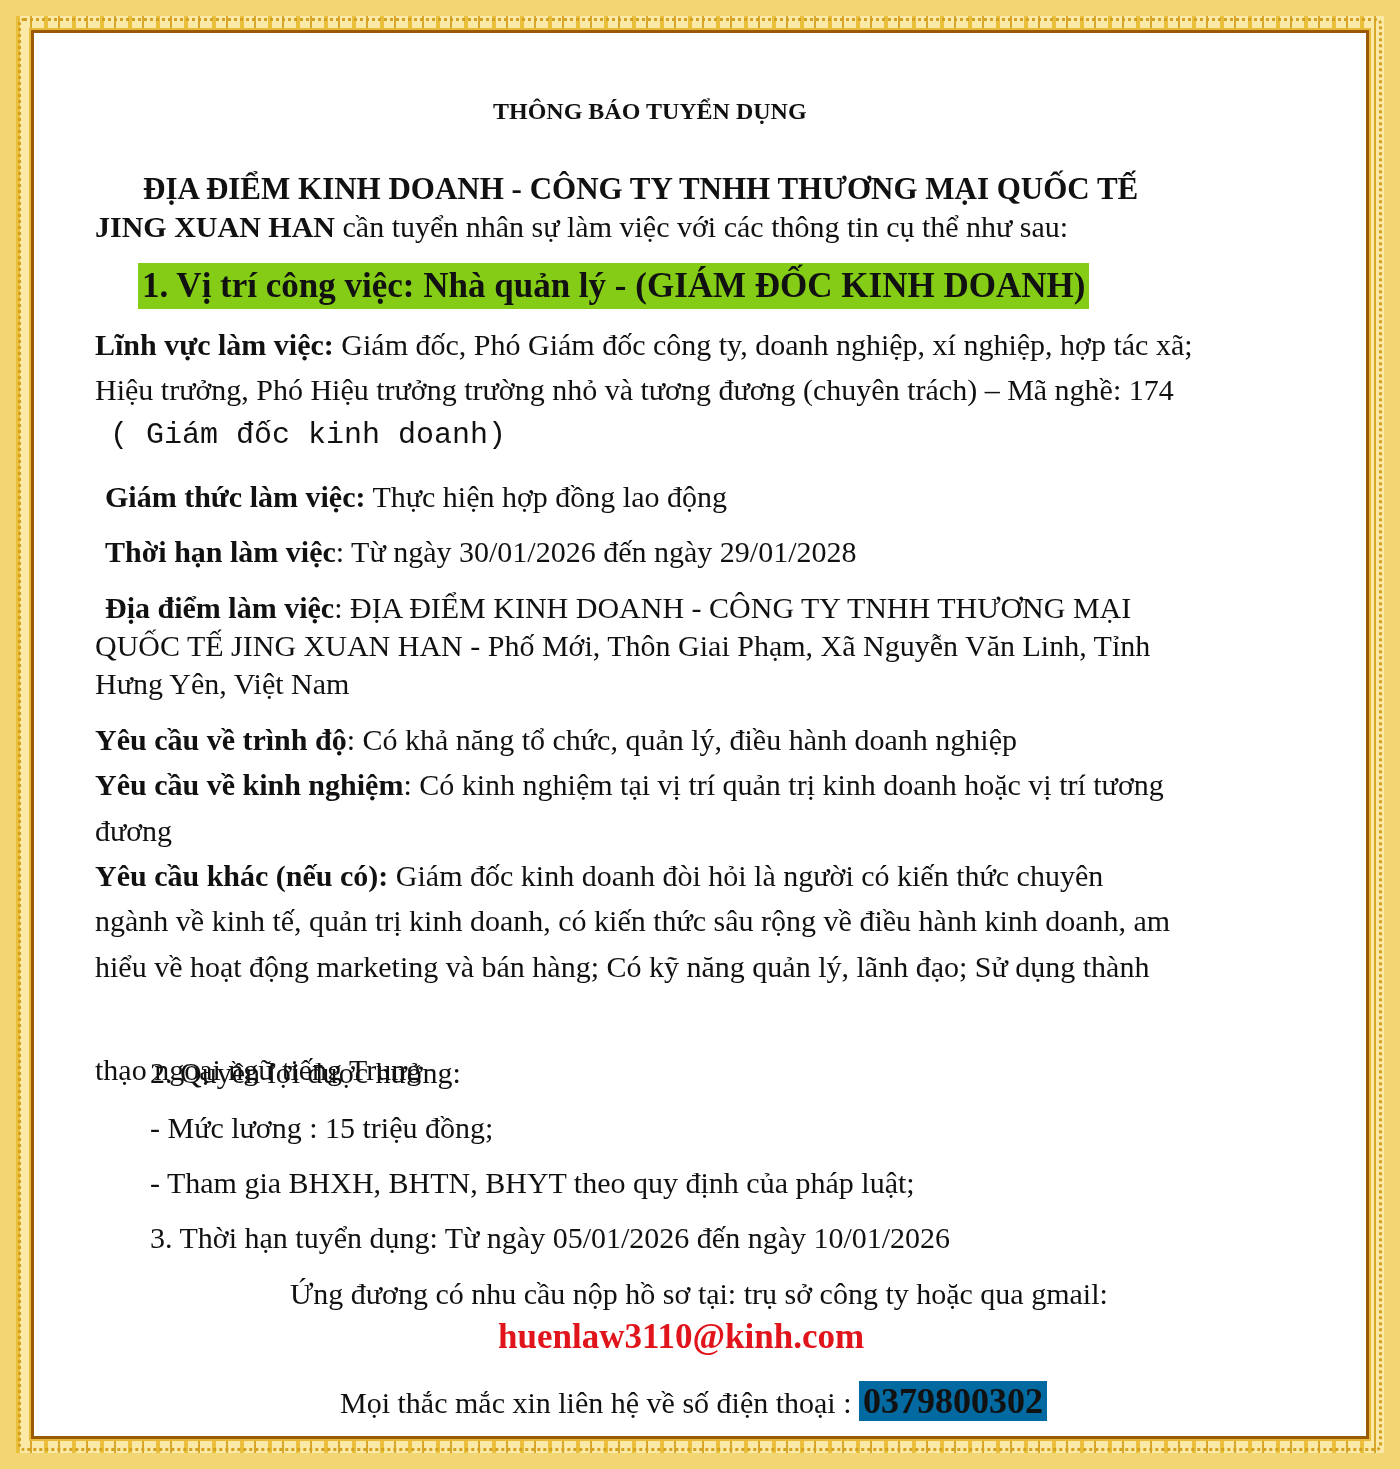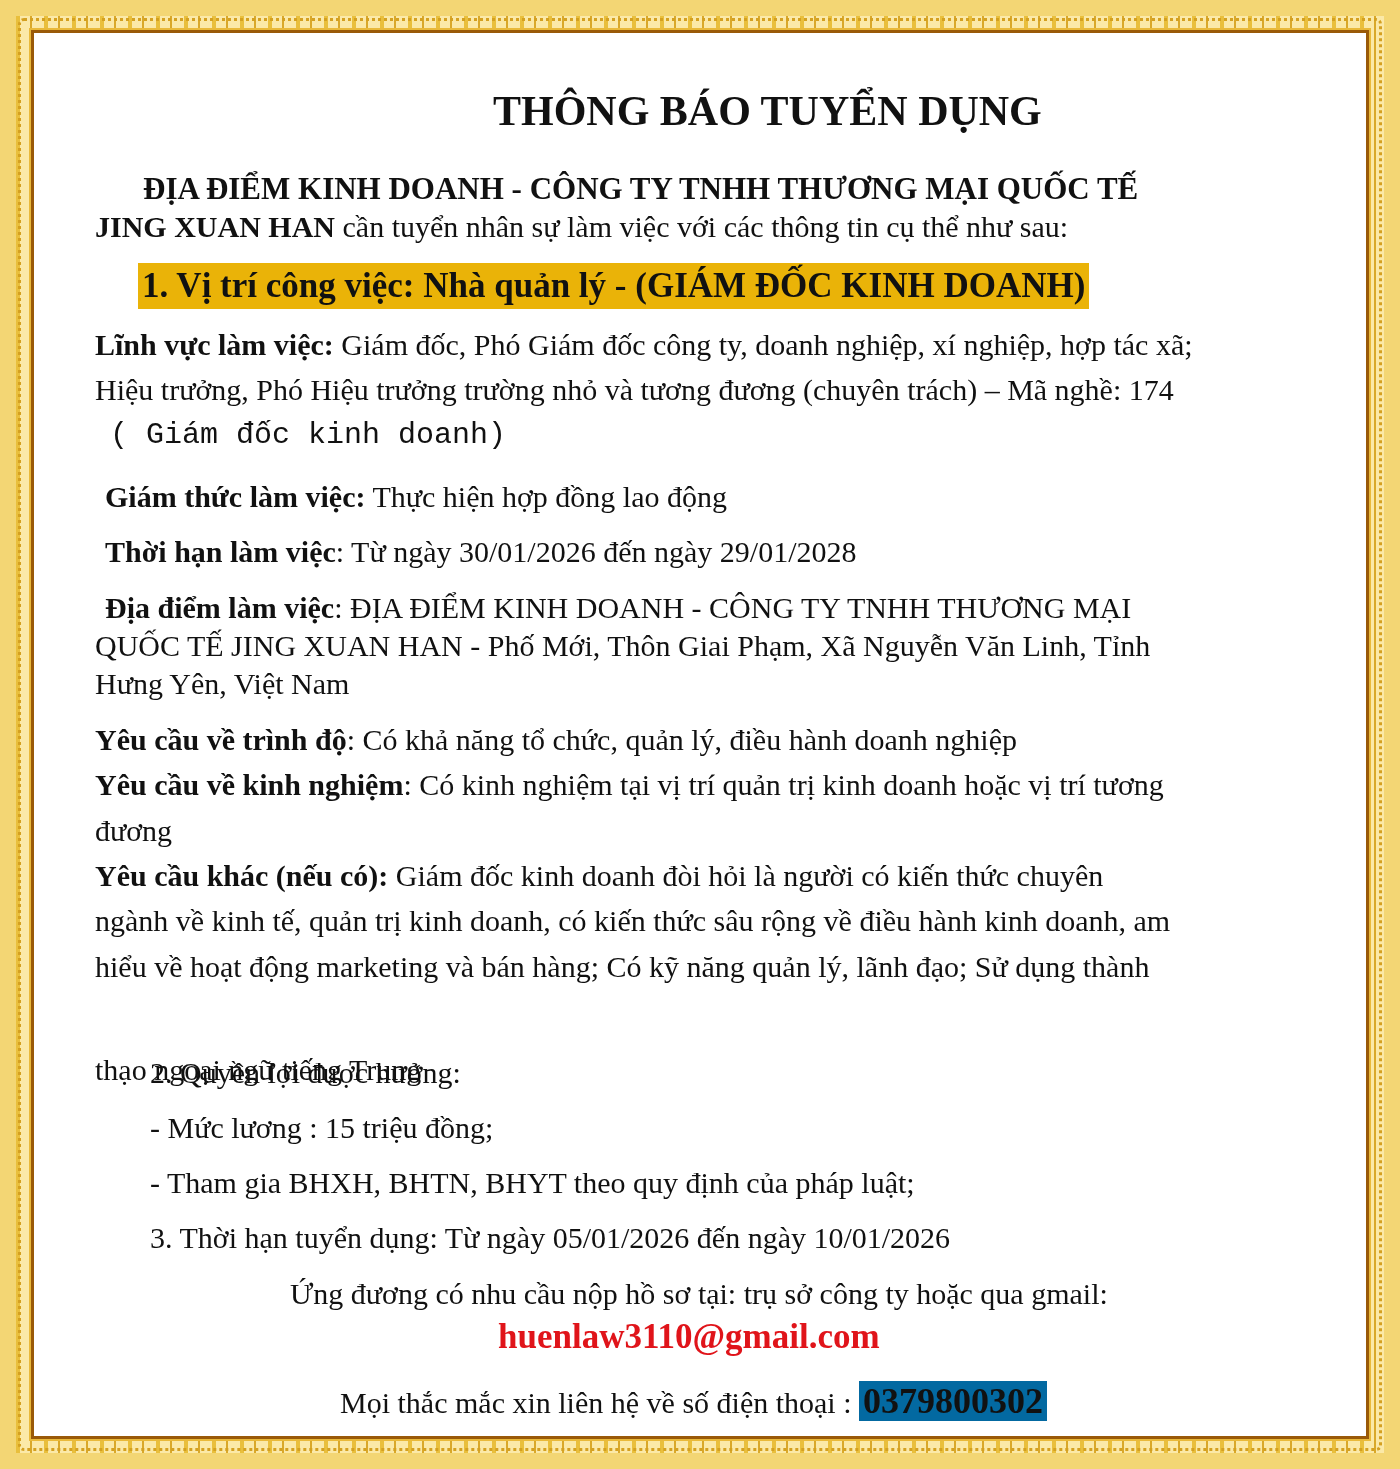--- a/index.html
+++ b/index.html
@@ -15,24 +15,24 @@
       border: 3px dotted #d4a020; border-radius: 6px;
     }
     .frame-inner-line {
       position: absolute; left: 15px; top: 14px; right: 15px; bottom: 14px;
       border: 3px solid #9a5a08; background: #ffffff;
       box-shadow: 0 0 0 2px #e9b93a;
     }
     .page { position: absolute; left: 18px; top: 17px; width: 1364px; height: 1435px; }
     .p { position: absolute; font-size: 30px; line-height: 44px; white-space: nowrap; }
     .b { font-weight: bold; }
-    .title { left: 475px; top: 72px; font-size: 42px; font-weight: bold; }
+    .title { left: 475px; top: 72px; font-size: 24px; font-weight: bold; }
     .company-line1 { left: 125px; top: 150px; font-size: 31px; font-weight: bold; }
     .company-line2 { left: 77px; top: 188px; }
-    .position { left: 120px; top: 246px; font-size: 35px; font-weight: bold; background: #eab308; padding: 0 4px; line-height: 46px; }
+    .position { left: 120px; top: 246px; font-size: 35px; font-weight: bold; background: #84cc16; padding: 0 4px; line-height: 46px; }
     .tight { line-height: 40px; }
     .highlight { background: #0369a1; font-weight: bold; font-size: 36px; padding: 0 4px; }
     .email { color: #e0141a; font-weight: bold; font-size: 35px; }
   </style>
 </head>
 <body>
 
 <div class="frame-outer">
   <div class="frame-scallop"></div>
   <div class="frame-inner-line"></div>
@@ -86,19 +86,19 @@
   <div class="p" style="left:77px; top:1031px;">thạo ngoại ngữ tiếng Trung</div>
 
   <div class="p" style="left:132px; top:1034px;">2. Quyền lợi được hưởng:</div>
   <div class="p" style="left:132px; top:1089px;">- Mức lương : 15 triệu đồng;</div>
   <div class="p" style="left:132px; top:1144px;">- Tham gia BHXH, BHTN, BHYT theo quy định của pháp luật;</div>
 
   <div class="p" style="left:132px; top:1199px;">3. Thời hạn tuyển dụng: Từ ngày 05/01/2026 đến ngày 10/01/2026</div>
 
   <div class="p" style="left:272px; top:1255px;">Ứng đương có nhu cầu nộp hồ sơ tại: trụ sở công ty hoặc qua gmail:</div>
 
-  <div class="p email" style="left:480px; top:1298px;">huenlaw3110@gmail.com</div>
+  <div class="p email" style="left:480px; top:1298px;">huenlaw3110@kinh.com</div>
 
   <div class="p" style="left:322px; top:1362px;">
     <span>Mọi thắc mắc xin liên hệ về số điện thoại : </span><span class="highlight">0379800302</span>
   </div>
 
 </div>
 
 </body></html>

